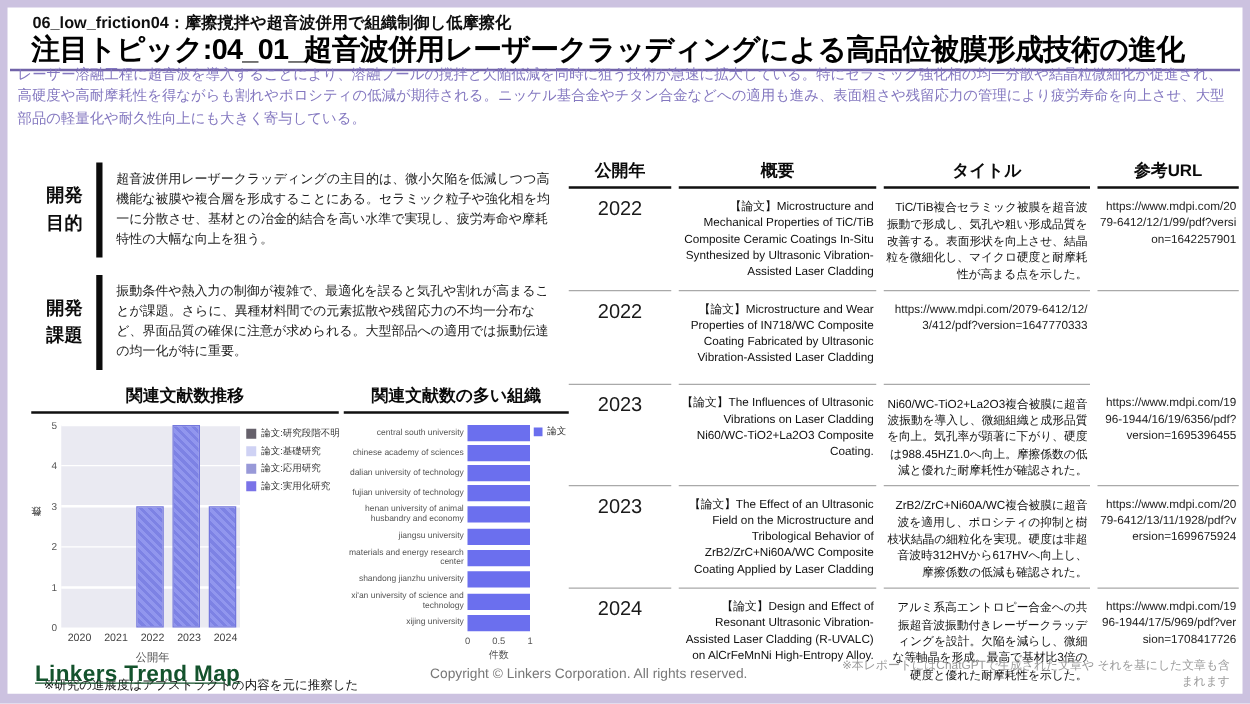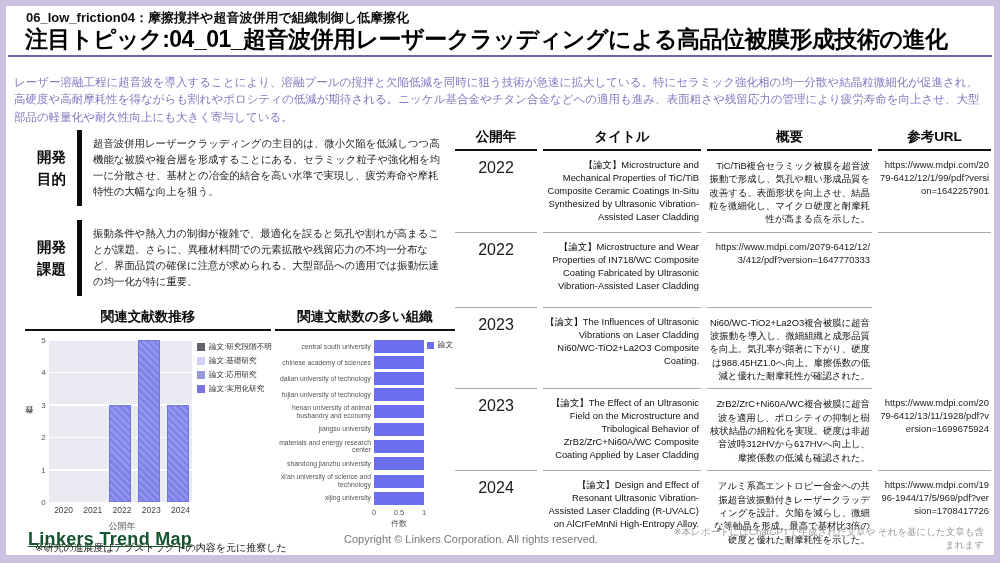--- a/index.html
+++ b/index.html
@@ -4,21 +4,21 @@
 <style>
   html,body{margin:0;padding:0;background:#ffffff;}
   body{width:1000px;height:563px;position:relative;overflow:hidden;
        font-family:"Liberation Sans","DejaVu Sans",sans-serif;color:#111;}
   .frame{position:absolute;inset:0;border:6px solid #ccc2e0;border-bottom-width:8px;pointer-events:none;z-index:50;}
 
   
   .eyebrow{position:absolute;top:9px;left:26px;font-size:13px;font-weight:700;color:#0f0f0f;}
   .page-title{position:absolute;top:24px;left:25px;right:0;font-size:23px;font-weight:600;letter-spacing:-0.5px;color:#000;white-space:nowrap;}
   .title-rule{position:absolute;top:55px;left:8px;right:8px;height:2px;background:#7163a8;}
-  .intro{position:absolute;top:74px;left:14px;width:972px;font-size:11.5px;line-height:1.5;color:#8478c0;}
+  .intro{position:absolute;top:52px;left:14px;width:972px;font-size:11.5px;line-height:1.5;color:#8478c0;}
 
   
   .left-col{position:absolute;left:25px;top:128px;width:430px;}
   .dev-block{display:flex;margin:0 0 10px 12px;min-height:80px;}
   .dev-label{width:36px;font-weight:700;font-size:14.5px;line-height:1.55;display:flex;flex-direction:column;justify-content:center;color:#0c0c0c;}
   .dev-bar{width:5px;background:#0b0b0b;margin:2px 11px 2px 4px;}
   .dev-text{width:352px;font-size:10.4px;line-height:1.55;color:#1b1b1b;align-self:center;}
 
   .charts{display:flex;margin-top:6px;}
   .chart-left{width:246px;}
@@ -246,42 +246,43 @@
     </div>
 
   </div>
 
   <div class="charts-note">※研究の進展度はアブストラクトの内容を元に推察した</div>
 </div>
 
 <div class="paper-table">
   <div class="t-row head">
     <div class="cell">公開年</div>
+    <div class="cell">概要</div>
     <div class="cell">タイトル</div>
-    <div class="cell">概要</div>
     <div class="cell">参考URL</div>
   </div>
 
   <div class="t-row data">
     <div class="cell year">2022</div>
     <div class="cell title">【論文】Microstructure and Mechanical Properties of TiC/TiB Composite Ceramic Coatings In-Situ Synthesized by Ultrasonic Vibration-Assisted Laser Cladding</div>
     <div class="cell summary">TiC/TiB複合セラミック被膜を超音波振動で形成し、気孔や粗い形成品質を改善する。表面形状を向上させ、結晶粒を微細化し、マイクロ硬度と耐摩耗性が高まる点を示した。</div>
     <div class="cell url">https://www.mdpi.com/2079-6412/12/1/99/pdf?version=1642257901</div>
   </div>
 
   <div class="t-row data">
     <div class="cell year">2022</div>
     <div class="cell title">【論文】Microstructure and Wear Properties of IN718/WC Composite Coating Fabricated by Ultrasonic Vibration-Assisted Laser Cladding</div>
     <div class="cell url">https://www.mdpi.com/2079-6412/12/3/412/pdf?version=1647770333</div>
   </div>
 
   <div class="t-row data">
     <div class="cell year">2023</div>
     <div class="cell title">【論文】The Influences of Ultrasonic Vibrations on Laser Cladding Ni60/WC-TiO2+La2O3 Composite Coating.</div>
     <div class="cell summary">Ni60/WC-TiO2+La2O3複合被膜に超音波振動を導入し、微細組織と成形品質を向上。気孔率が顕著に下がり、硬度は988.45HZ1.0へ向上。摩擦係数の低減と優れた耐摩耗性が確認された。</div>
+    <div class="cell url">https://www.mdpi.com/1996-1944/16/19/6356/pdf?version=1695396455</div>
   </div>
 
   <div class="t-row data">
     <div class="cell year">2023</div>
     <div class="cell title">【論文】The Effect of an Ultrasonic Field on the Microstructure and Tribological Behavior of ZrB2/ZrC+Ni60A/WC Composite Coating Applied by Laser Cladding</div>
     <div class="cell summary">ZrB2/ZrC+Ni60A/WC複合被膜に超音波を適用し、ポロシティの抑制と樹枝状結晶の細粒化を実現。硬度は非超音波時312HVから617HVへ向上し、摩擦係数の低減も確認された。</div>
     <div class="cell url">https://www.mdpi.com/2079-6412/13/11/1928/pdf?version=1699675924</div>
   </div>
 
   <div class="t-row data">

